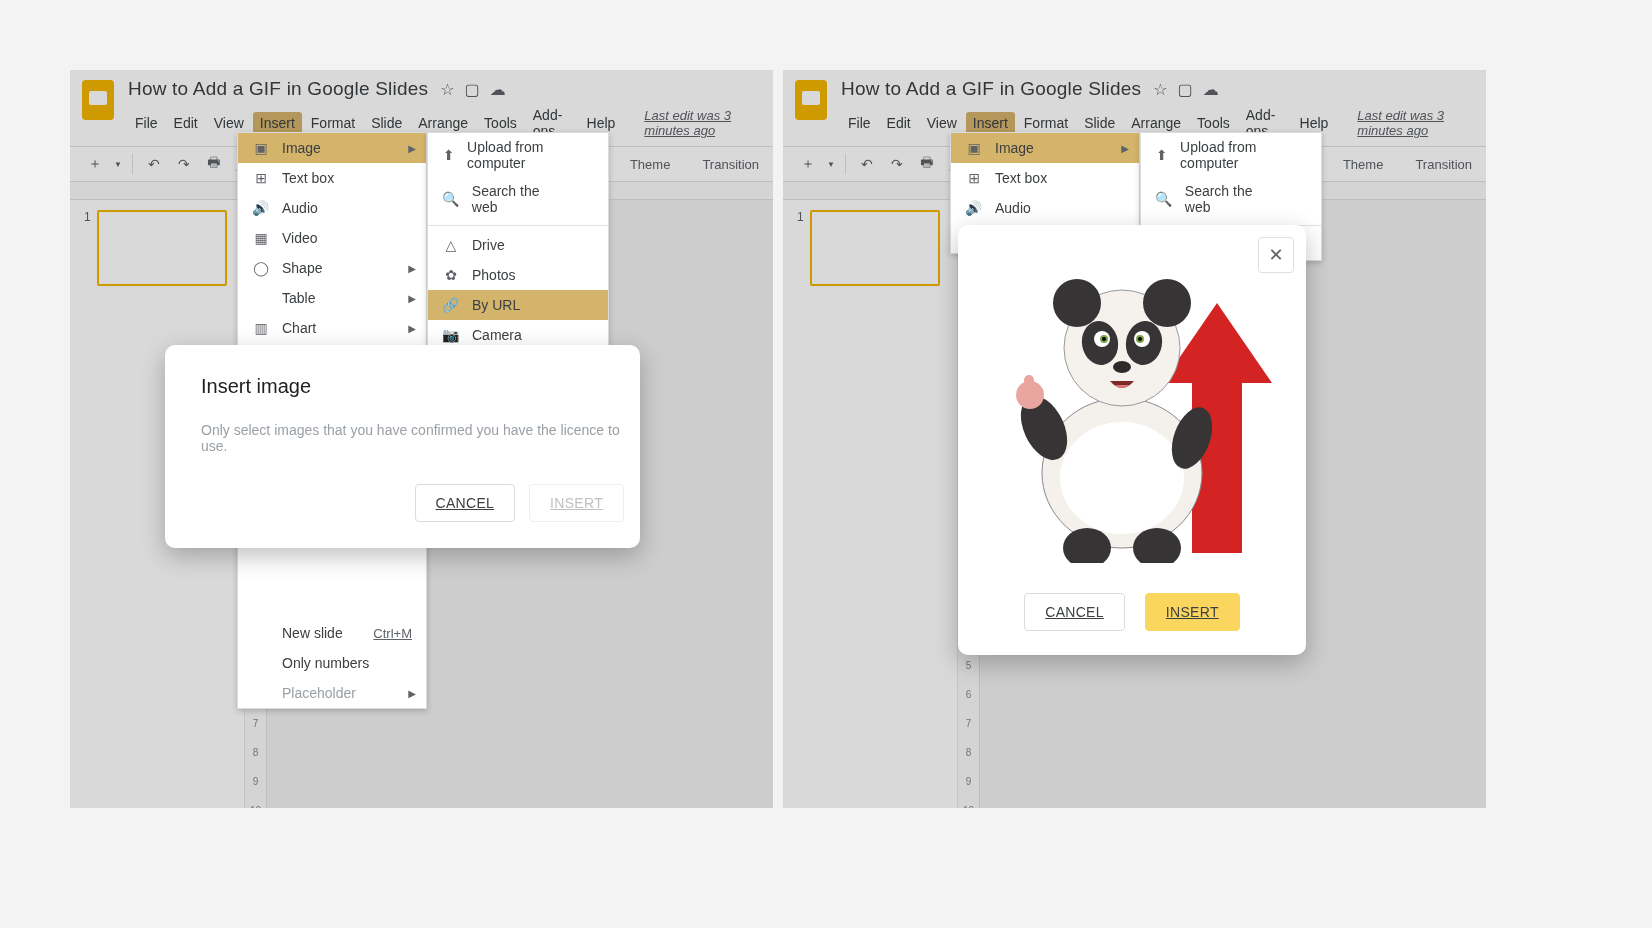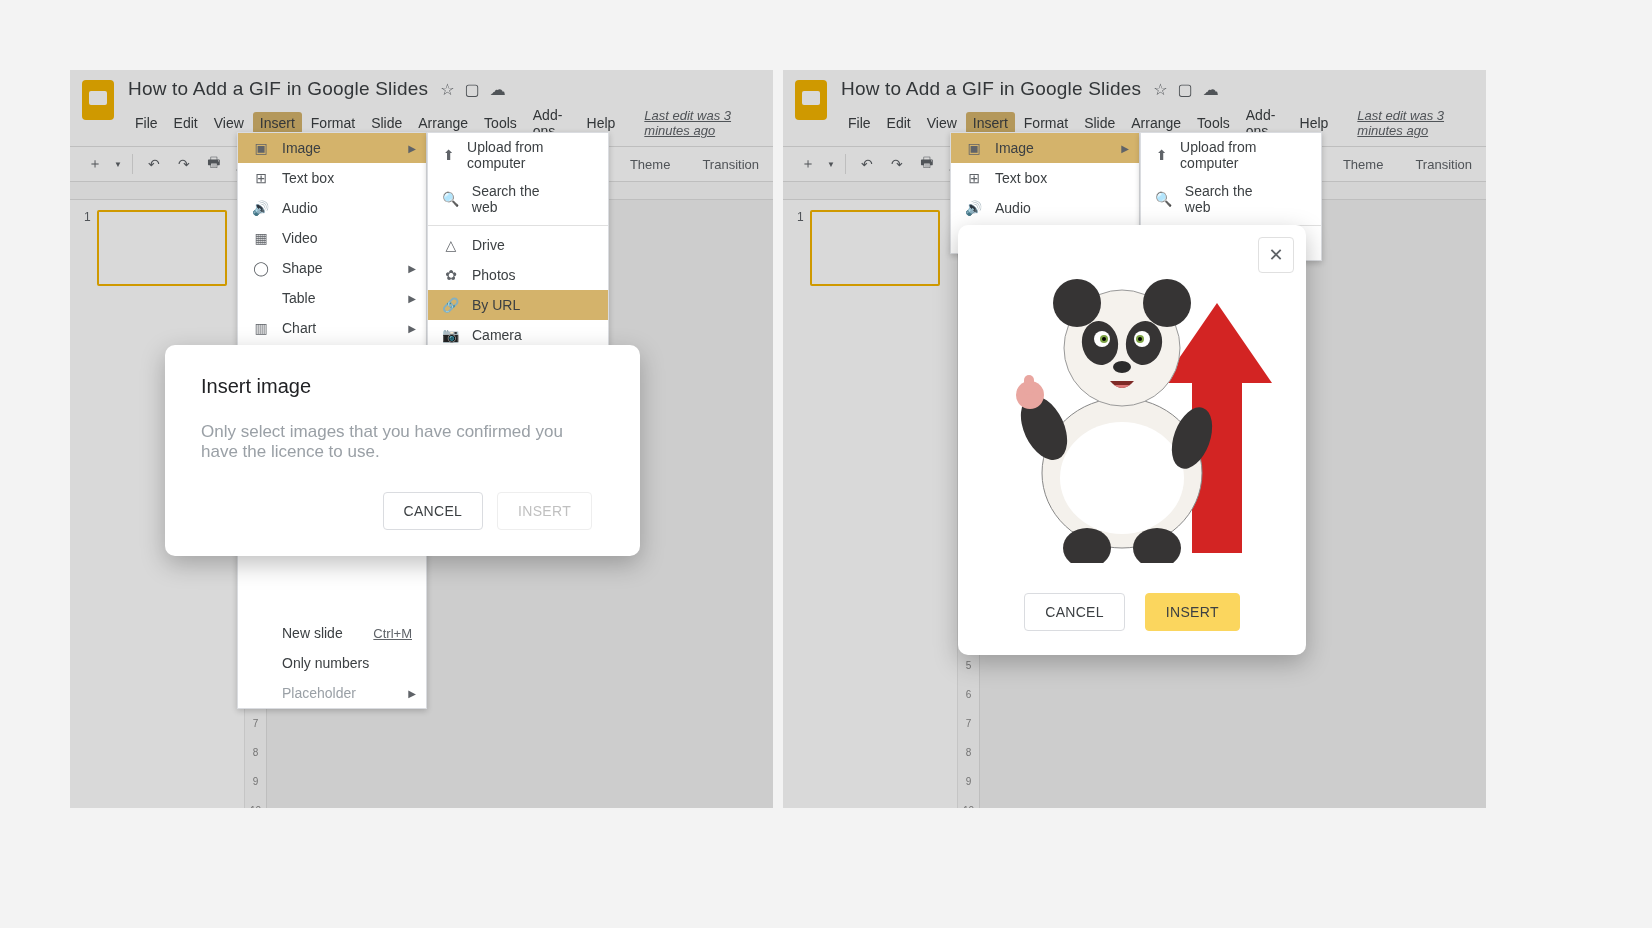--- a/index.html
+++ b/index.html
@@ -130,43 +130,44 @@
     .dd-item .shortcut { position: absolute; right: 14px; font-size: 13px; color: #5f6368; text-decoration: underline; }
     .dd-icon { width: 18px; height: 18px; display: flex; align-items: center; justify-content: center; color: #5f6368; font-size: 14px; }
     .dd-sep { height: 1px; background: #e0e0e0; margin: 4px 0; }
     
     .modal {
       position: absolute;
       background: #fff;
       border-radius: 10px;
       box-shadow: 0 8px 24px rgba(0,0,0,.25);
       z-index: 10;
-      padding: 30px 48px 26px 36px;
+      padding: 30px 16px 26px 36px;
     }
     .modal-title { font-size: 20px; color: #202124; margin-bottom: 24px; }
     .modal-input {
       width: 100%;
       border: none;
       border-bottom: 2px solid #4285f4;
       font-size: 13.5px;
       padding: 4px 0 6px 0;
       outline: none;
       color: #3c4043;
     }
-    .modal-hint { font-size: 17px; color: #9aa0a6; margin-top: 14px; }
+    .modal-hint { font-size: 14px; color: #9aa0a6; margin-top: 14px; }
     .modal-buttons { display: flex; justify-content: flex-end; gap: 14px; margin-top: 30px; }
     .btn {
       padding: 10px 20px;
       font-size: 14px;
       font-weight: 500;
       border-radius: 4px;
       border: 1px solid #dadce0;
       background: #fff;
       color: #3c4043;
       letter-spacing: .3px;
+      text-decoration: underline;
     }
     .btn.primary-yellow { background: #fbd65e; border-color: #fbd65e; color: #3c4043; }
     .btn.disabled { color: #c0c0c0; border-color: #eee; }
     
     .modal2-close {
       position: absolute;
       right: 12px; top: 12px;
       width: 36px; height: 36px;
       border: 1px solid #e0e0e0;
       border-radius: 4px;

